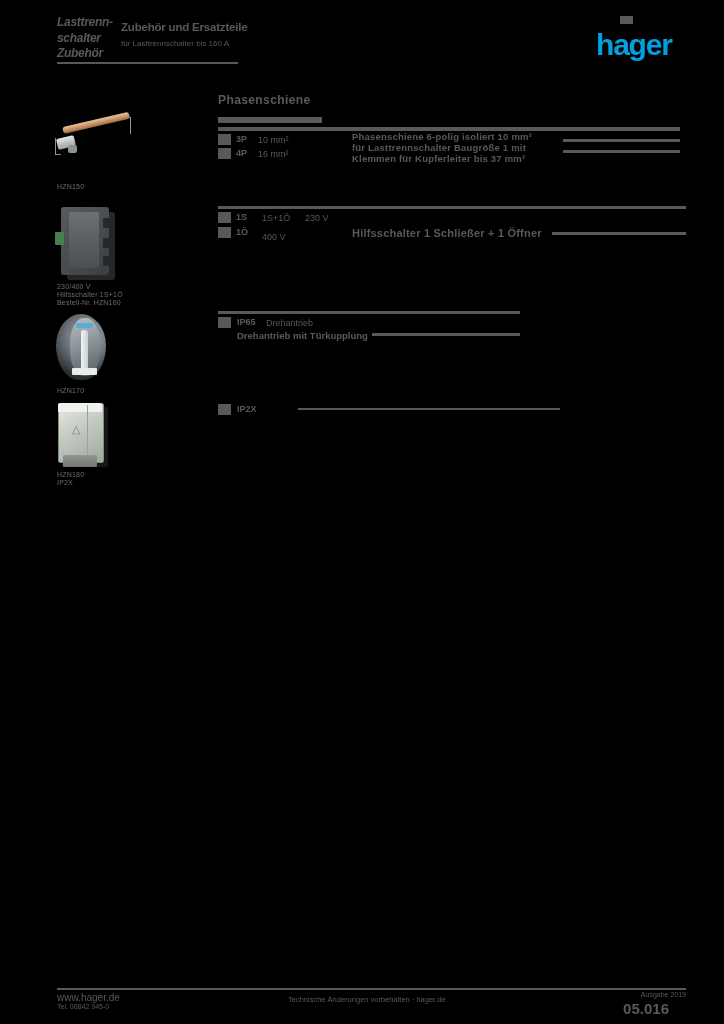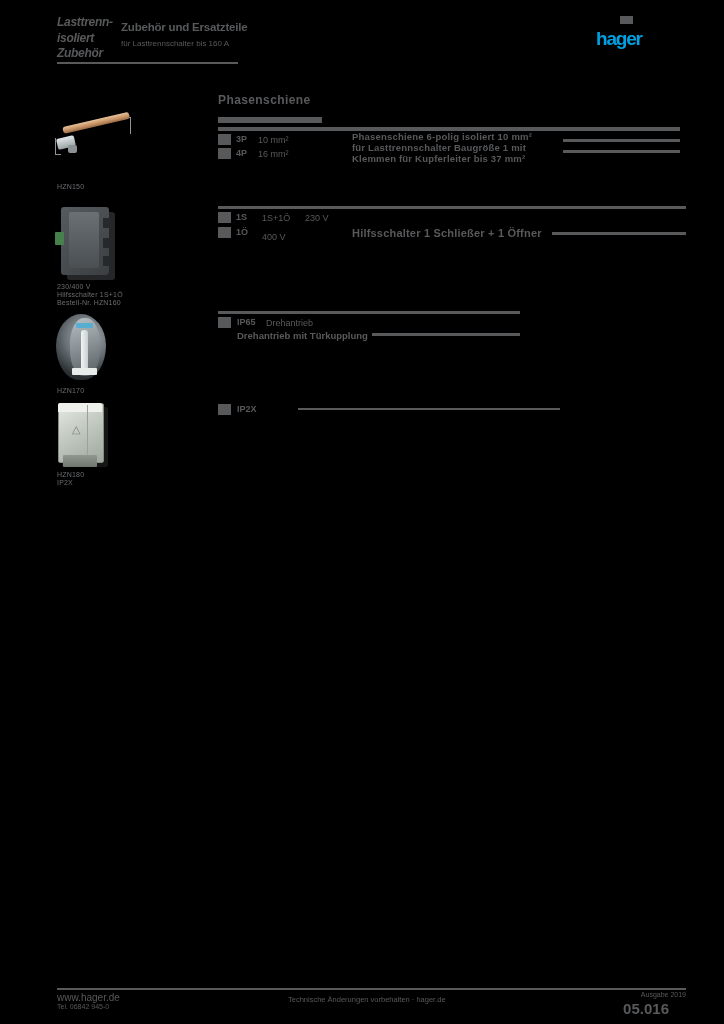--- a/index.html
+++ b/index.html
@@ -8,21 +8,21 @@
   .abs{position:absolute;}
   .bar{position:absolute;background:#58595b;}
   .txt{position:absolute;color:#58595b;white-space:nowrap;}
   .cap{position:absolute;color:#6b6d6f;font-size:7px;white-space:nowrap;letter-spacing:.2px;}
   
   .title-big{left:57px;top:15px;font-size:12px;font-weight:bold;line-height:15.5px;letter-spacing:-.3px;font-style:italic;}
   .subtitle{left:121px;top:21px;font-size:11.5px;font-weight:bold;letter-spacing:-.2px;}
   .subtitle-small{left:121px;top:39px;font-size:8px;}
   .header-rule{left:57px;top:62px;width:181px;height:2px;}
   .logo-mark{left:620px;top:16px;width:13px;height:8px;background:#58595b;}
-  .logo{left:596px;top:28px;font-size:19px;font-weight:bold;color:#00a0e1;letter-spacing:-1.2px;}
+  .logo{left:596px;top:28px;font-size:30px;font-weight:bold;color:#00a0e1;letter-spacing:-1.2px;}
   
   .sel-heading{left:218px;top:93px;font-size:12px;font-weight:bold;letter-spacing:.4px;}
   .heading-bar{left:218px;top:117px;width:104px;height:6px;}
   .pict{position:absolute;width:13px;height:11px;background:#58595b;}
   .code{position:absolute;font-size:9px;font-weight:bold;}
   .small{position:absolute;font-size:9px;}
   .desc-block{left:352px;top:132px;width:209px;font-size:9.5px;font-weight:bold;
               line-height:10.8px;letter-spacing:.2px;color:#58595b;}
   .desc-line{white-space:nowrap;}
   
@@ -66,21 +66,21 @@
   .f-right1{position:absolute;right:0;top:0;font-size:7px;white-space:nowrap;}
   .f-right2{position:absolute;right:17px;top:9px;font-size:15px;font-weight:bold;white-space:nowrap;margin-left:24px;}
 </style>
 </head>
 <body>
 
 <div id="canvas">
 
   <div class="txt title-big">
     <div>Lasttrenn-</div>
-    <div>isoliert</div>
+    <div>schalter</div>
     <div>Zubehör</div>
   </div>
   <div class="txt subtitle">Zubehör und Ersatzteile</div>
   <div class="txt subtitle-small">für Lasttrennschalter bis 160 A</div>
   <div class="bar header-rule"></div>
   <div class="abs logo-mark"></div>
   <div class="txt logo">hager</div>
 
   <div class="txt sel-heading">Phasenschiene</div>
   <div class="bar heading-bar"></div>

